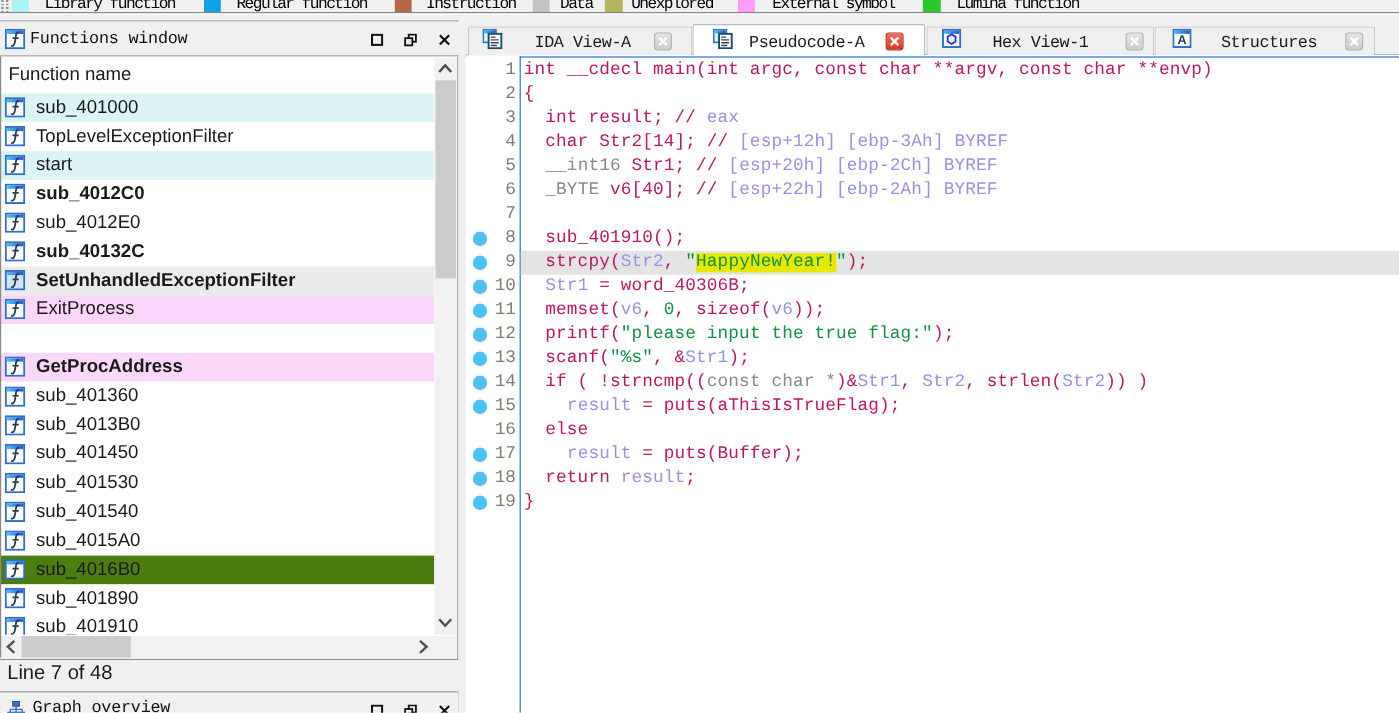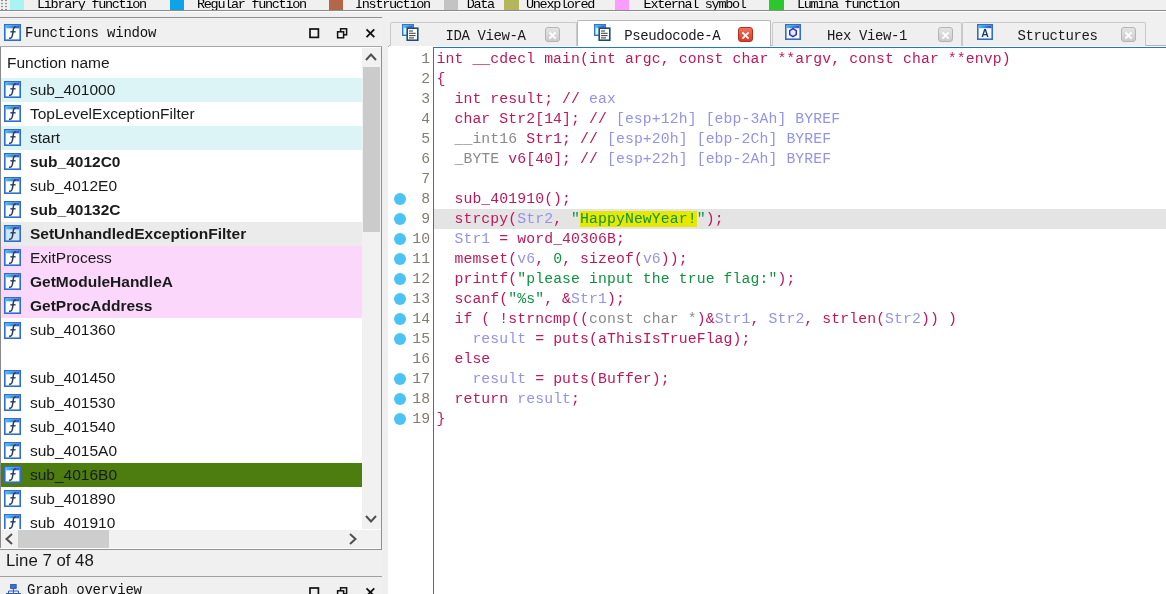--- a/index.html
+++ b/index.html
@@ -138,46 +138,46 @@
         </div>
         <div style="position:absolute;left:0;top:228.1px;width:362px;height:24.1px;background:#fbd7fb">
           <svg class="ficon" style="left:4px;top:3.3px" width="17" height="17" viewBox="0 0 17 17">
             <rect x="0.8" y="0.8" width="15.4" height="15.4" fill="#fbfdfe" stroke="#2e6ed0" stroke-width="1.6"></rect>
             <rect x="1.6" y="1.6" width="13.8" height="2.7" fill="url(#fbar)"></rect>
             <path d="M11.9 3.2 C10.5 2.5 9.6 3.7 9.3 5.5 C9 7.6 8.8 10.1 8.2 12.1 C7.7 13.8 6.5 14.7 5.2 14" fill="none" stroke="#2a3c55" stroke-width="1.5"></path>
             <line x1="6.4" y1="7.8" x2="11.6" y2="7.8" stroke="#2a3c55" stroke-width="1.4"></line>
           </svg>
           <span style="position:absolute;left:30px;top:50%;transform:translateY(-50%);font-weight:400">ExitProcess</span>
         </div>
-        <div style="position:absolute;left:0;top:252.2px;width:362px;height:24.1px;background:#fbd7fb">
-          <svg class="ficon" style="left:4px;top:3.3px" width="17" height="17" viewBox="0 0 17 17">
-            <rect x="0.8" y="0.8" width="15.4" height="15.4" fill="#fbfdfe" stroke="#2e6ed0" stroke-width="1.6"></rect>
-            <rect x="1.6" y="1.6" width="13.8" height="2.7" fill="url(#fbar)"></rect>
-            <path d="M11.9 3.2 C10.5 2.5 9.6 3.7 9.3 5.5 C9 7.6 8.8 10.1 8.2 12.1 C7.7 13.8 6.5 14.7 5.2 14" fill="none" stroke="#2a3c55" stroke-width="1.5"></path>
-            <line x1="6.4" y1="7.8" x2="11.6" y2="7.8" stroke="#2a3c55" stroke-width="1.4"></line>
-          </svg>
-          <span style="position:absolute;left:30px;top:50%;transform:translateY(-50%);font-weight:700">GetModuleHandleA</span>
-        </div>
         <div style="position:absolute;left:0;top:276.2px;width:362px;height:24.1px;background:#fbd7fb">
           <svg class="ficon" style="left:4px;top:3.3px" width="17" height="17" viewBox="0 0 17 17">
             <rect x="0.8" y="0.8" width="15.4" height="15.4" fill="#fbfdfe" stroke="#2e6ed0" stroke-width="1.6"></rect>
             <rect x="1.6" y="1.6" width="13.8" height="2.7" fill="url(#fbar)"></rect>
             <path d="M11.9 3.2 C10.5 2.5 9.6 3.7 9.3 5.5 C9 7.6 8.8 10.1 8.2 12.1 C7.7 13.8 6.5 14.7 5.2 14" fill="none" stroke="#2a3c55" stroke-width="1.5"></path>
             <line x1="6.4" y1="7.8" x2="11.6" y2="7.8" stroke="#2a3c55" stroke-width="1.4"></line>
           </svg>
           <span style="position:absolute;left:30px;top:50%;transform:translateY(-50%);font-weight:700">GetProcAddress</span>
         </div>
         <div style="position:absolute;left:0;top:300.3px;width:362px;height:24.1px;background:#ffffff">
           <svg class="ficon" style="left:4px;top:3.3px" width="17" height="17" viewBox="0 0 17 17">
             <rect x="0.8" y="0.8" width="15.4" height="15.4" fill="#fbfdfe" stroke="#2e6ed0" stroke-width="1.6"></rect>
             <rect x="1.6" y="1.6" width="13.8" height="2.7" fill="url(#fbar)"></rect>
             <path d="M11.9 3.2 C10.5 2.5 9.6 3.7 9.3 5.5 C9 7.6 8.8 10.1 8.2 12.1 C7.7 13.8 6.5 14.7 5.2 14" fill="none" stroke="#2a3c55" stroke-width="1.5"></path>
             <line x1="6.4" y1="7.8" x2="11.6" y2="7.8" stroke="#2a3c55" stroke-width="1.4"></line>
           </svg>
           <span style="position:absolute;left:30px;top:50%;transform:translateY(-50%);font-weight:400">sub_401360</span>
+        </div>
+        <div style="position:absolute;left:0;top:324.4px;width:362px;height:24.1px;background:#ffffff">
+          <svg class="ficon" style="left:4px;top:3.3px" width="17" height="17" viewBox="0 0 17 17">
+            <rect x="0.8" y="0.8" width="15.4" height="15.4" fill="#fbfdfe" stroke="#2e6ed0" stroke-width="1.6"></rect>
+            <rect x="1.6" y="1.6" width="13.8" height="2.7" fill="url(#fbar)"></rect>
+            <path d="M11.9 3.2 C10.5 2.5 9.6 3.7 9.3 5.5 C9 7.6 8.8 10.1 8.2 12.1 C7.7 13.8 6.5 14.7 5.2 14" fill="none" stroke="#2a3c55" stroke-width="1.5"></path>
+            <line x1="6.4" y1="7.8" x2="11.6" y2="7.8" stroke="#2a3c55" stroke-width="1.4"></line>
+          </svg>
+          <span style="position:absolute;left:30px;top:50%;transform:translateY(-50%);font-weight:400">sub_4013B0</span>
         </div>
         <div style="position:absolute;left:0;top:348.4px;width:362px;height:24.1px;background:#ffffff">
           <svg class="ficon" style="left:4px;top:3.3px" width="17" height="17" viewBox="0 0 17 17">
             <rect x="0.8" y="0.8" width="15.4" height="15.4" fill="#fbfdfe" stroke="#2e6ed0" stroke-width="1.6"></rect>
             <rect x="1.6" y="1.6" width="13.8" height="2.7" fill="url(#fbar)"></rect>
             <path d="M11.9 3.2 C10.5 2.5 9.6 3.7 9.3 5.5 C9 7.6 8.8 10.1 8.2 12.1 C7.7 13.8 6.5 14.7 5.2 14" fill="none" stroke="#2a3c55" stroke-width="1.5"></path>
             <line x1="6.4" y1="7.8" x2="11.6" y2="7.8" stroke="#2a3c55" stroke-width="1.4"></line>
           </svg>
           <span style="position:absolute;left:30px;top:50%;transform:translateY(-50%);font-weight:400">sub_401450</span>
         </div>

